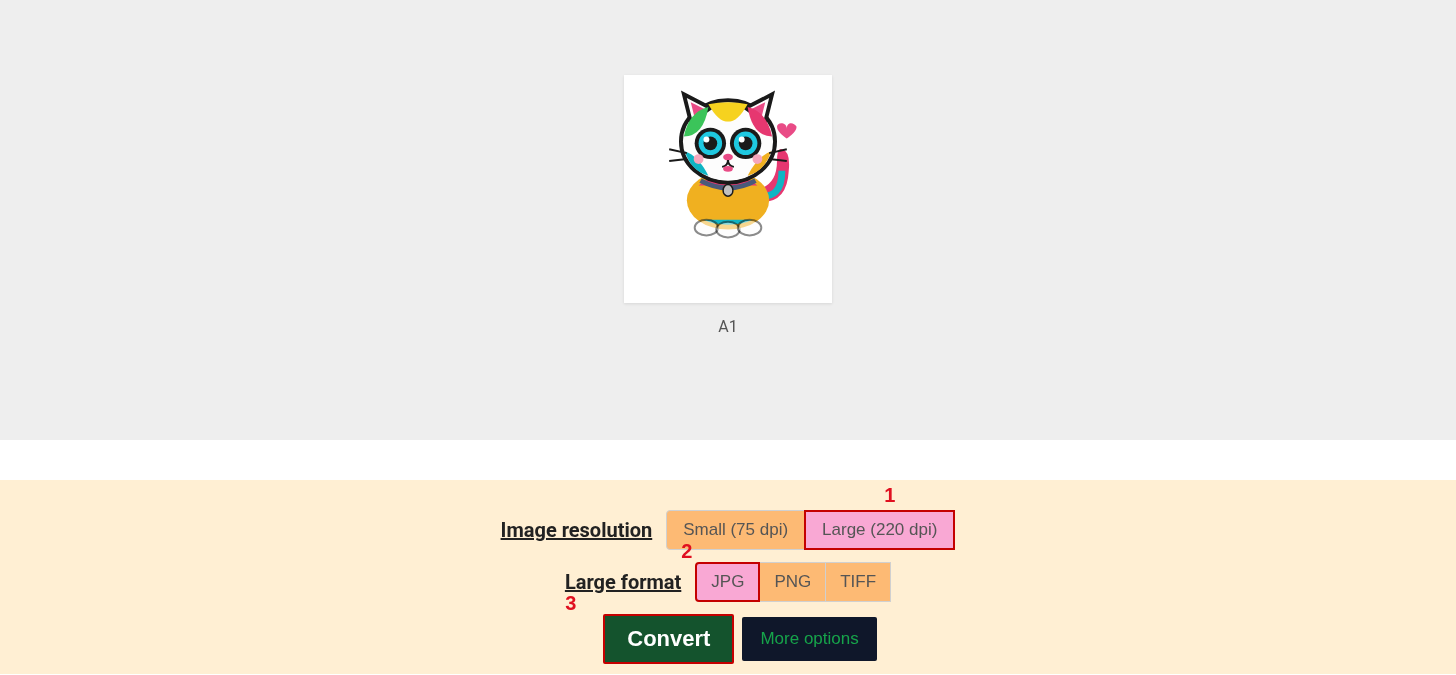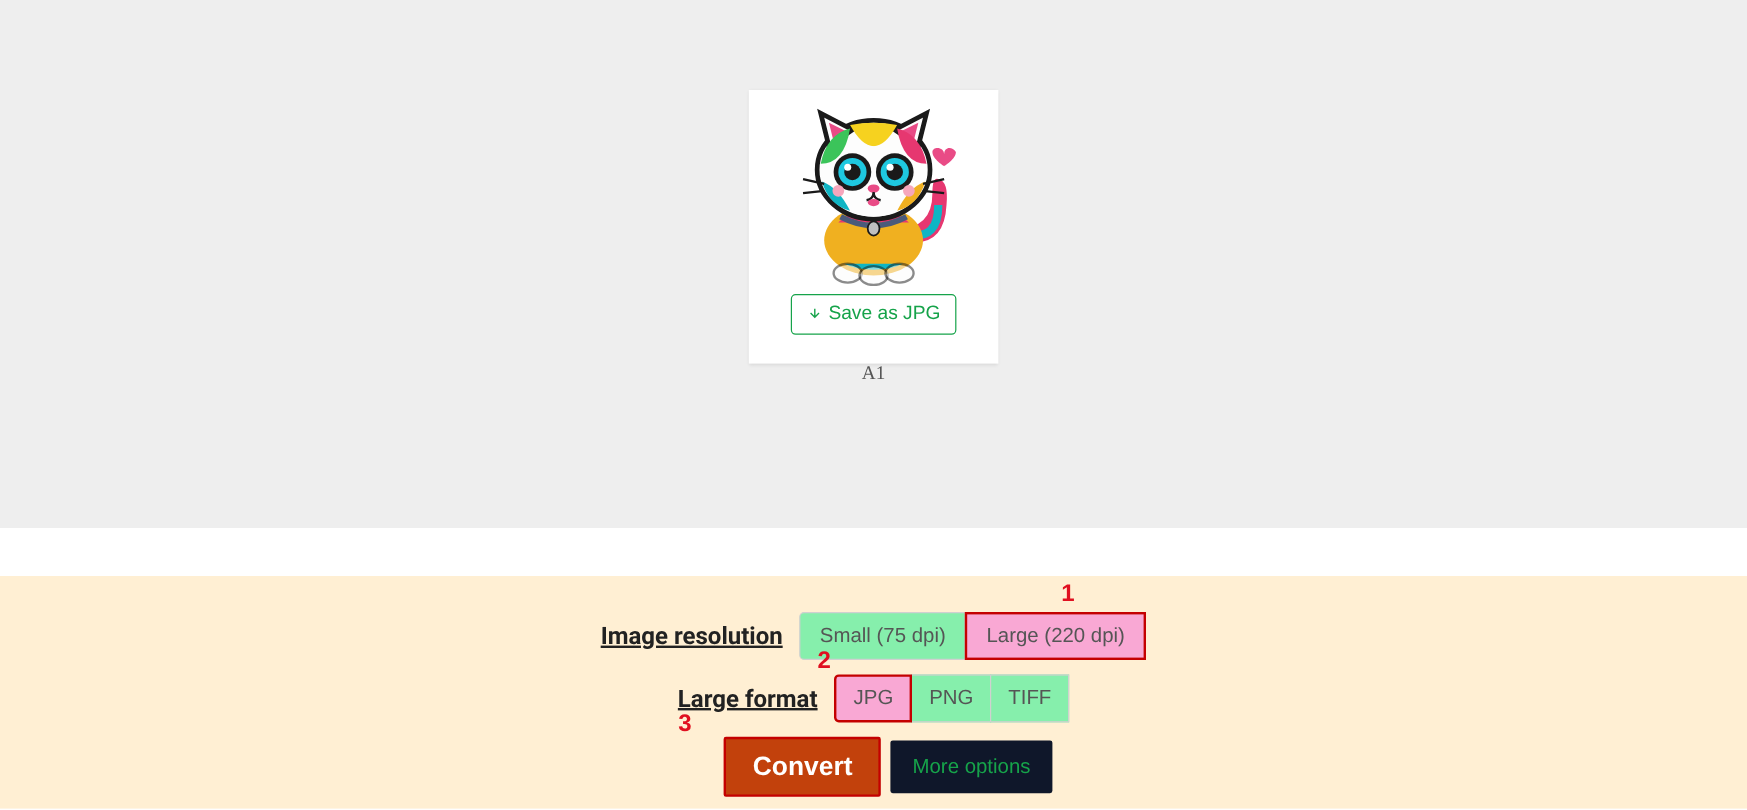--- a/index.html
+++ b/index.html
@@ -46,23 +46,23 @@
       gap: 4px;
     }
     .save-button svg {
       width: 14px;
       height: 14px;
       stroke: #16a34a;
       fill: none;
       stroke-width: 2;
     }
     .image-label {
+      margin-top: 14px;
       color: #555;
       font-size: 16px;
-      font-family: Liberation Serif, serif;
     }
     .whitespace {
       height: 40px;
       background: #fff;
     }
     .options-area {
       background: #ffefd3;
       padding: 30px 0 10px 0;
       position: relative;
     }
@@ -77,21 +77,21 @@
       font-weight: 700;
       font-size: 20px;
       color: #222;
       margin-right: 14px;
       text-decoration: underline;
     }
     .btn-group {
       display: inline-flex;
     }
     .opt-btn {
-      background: #86efac;
+      background: #fdba74;
       border: 1px solid #d0d0d0;
       color: #555;
       font-size: 17px;
       padding: 8px 14px;
       cursor: pointer;
       margin-left: -1px;
     }
     .opt-btn:first-child {
       border-top-left-radius: 4px;
       border-bottom-left-radius: 4px;
@@ -112,21 +112,21 @@
     }
     .action-row {
       display: flex;
       align-items: center;
       justify-content: center;
       gap: 8px;
       margin-top: 6px;
       position: relative;
     }
     .convert-btn {
-      background: #c2410c;
+      background: #14532d;
       border: 2px solid #c40000;
       color: #fff;
       font-weight: 700;
       font-size: 22px;
       padding: 10px 22px;
       cursor: pointer;
       border-radius: 2px;
       margin-left: 24px;
     }
     .more-btn {
@@ -198,26 +198,20 @@
       <ellipse cx="100" cy="76" rx="5" ry="3.5" fill="#e94b86"></ellipse>
       <path d="M100 79 Q100 85 94 86 M100 79 Q100 85 106 86" stroke="#1a1a1a" stroke-width="2" fill="none"></path>
       <ellipse cx="100" cy="88" rx="5" ry="3" fill="#e94b86"></ellipse>
 
       <circle cx="70" cy="78" r="5" fill="#f6a6bc"></circle>
       <circle cx="130" cy="78" r="5" fill="#f6a6bc"></circle>
 
       <path d="M58 72 L40 68 M58 78 L40 80" stroke="#1a1a1a" stroke-width="2"></path>
       <path d="M142 72 L160 68 M142 78 L160 80" stroke="#1a1a1a" stroke-width="2"></path>
     </svg>
-    <button class="save-button">
-      <svg viewBox="0 0 24 24">
-        <path d="M12 4 L12 16 M6 10 L12 16 L18 10"></path>
-      </svg>
-      <span>Save as JPG</span>
-    </button>
   </div>
   <div class="image-label">A1</div>
 </div>
 
 <div class="whitespace"></div>
 
 <div class="options-area">
 
   <div class="option-row res-row">
     <span class="option-label">Image resolution</span>

